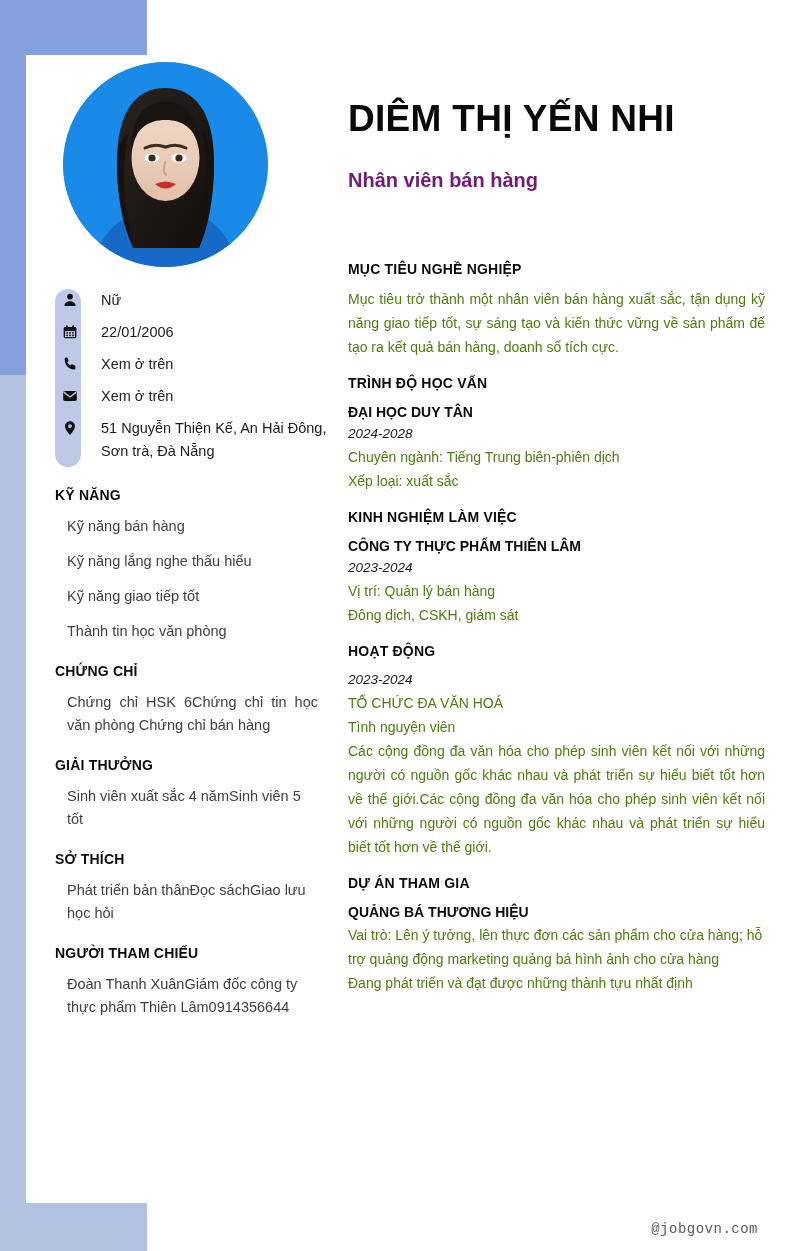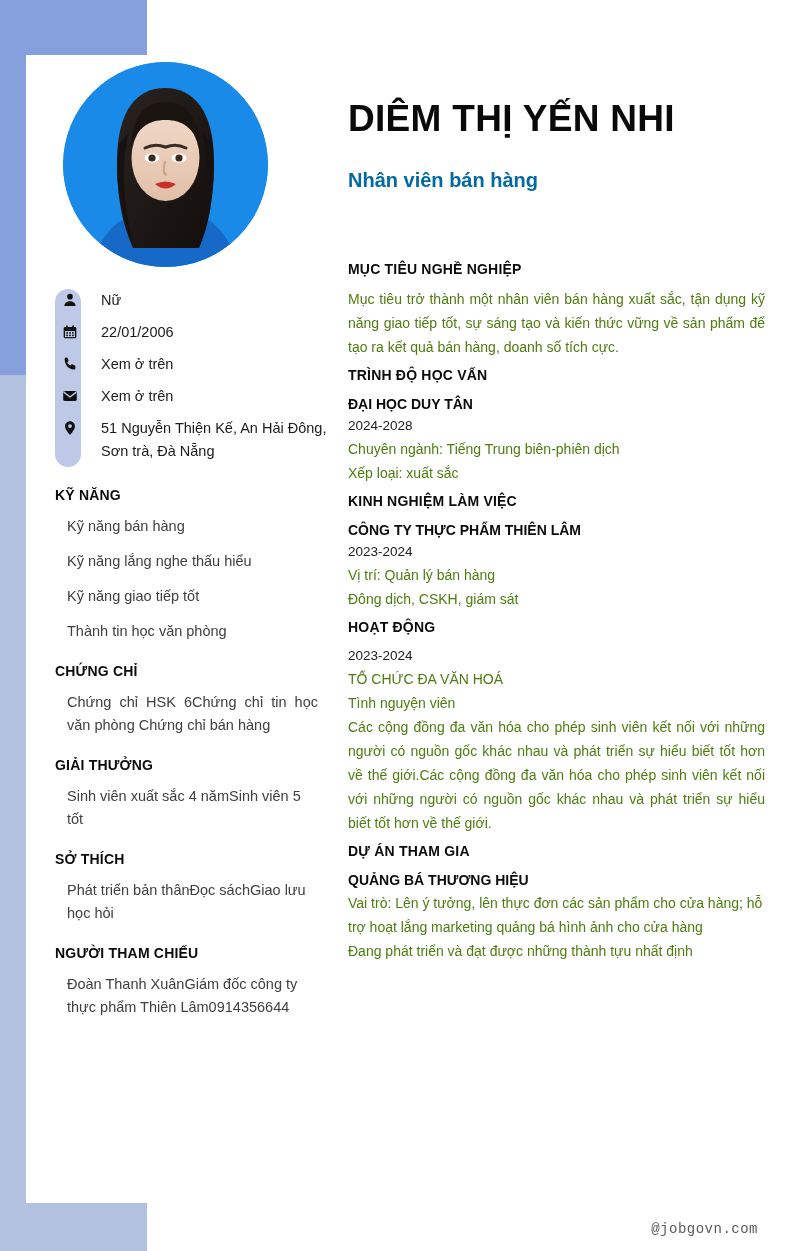--- a/index.html
+++ b/index.html
@@ -132,21 +132,21 @@
 
   
   h2.sec {
     font-size: 14px;
     font-weight: bold;
     letter-spacing: 0.2px;
     margin: 0 0 10px 0;
     color: #0b0b0b;
   }
   .col-left h2.sec { margin-top: 20px; }
-  .col-right h2.sec { margin-top: 8px; }
+  .col-right h2.sec { margin-top: 16px; }
   .col-right h2.sec.first { margin-top: 0; }
 
   .ltxt {
     font-size: 14.5px;
     line-height: 23px;
     color: #404040;
     margin: 12px;
   }
   .ltxt.just { text-align: justify; }
   .rtxt {
@@ -158,20 +158,21 @@
   .rtxt.just { text-align: justify; }
   .sub-bold {
     font-size: 14px;
     font-weight: bold;
     line-height: 22px;
     margin: 0;
     color: #0b0b0b;
   }
   .sub-ital {
     font-size: 13.5px;
+    font-style: italic;
     line-height: 22px;
     margin: 0;
     color: #1b1b1b;
   }
 
   
   .watermark {
     position: absolute;
     right: 32px;
     bottom: 14px;
@@ -319,21 +320,21 @@
       <p class="ltxt">Phát triển bản thânĐọc sáchGiao lưu học hỏi</p>
 
       <h2 class="sec">NGƯỜI THAM CHIẾU</h2>
       <p class="ltxt">Đoàn Thanh XuânGiám đốc công ty thực phẩm Thiên Lâm0914356644</p>
     </div>
 
     <div class="col-right">
 
       <div style="height:26px"></div>
       <div style="font-size:37px;font-weight:bold;line-height:61px;letter-spacing:0.3px;color:#0a0a0a;">DIÊM THỊ YẾN NHI</div>
-      <div style="font-size:20px;font-weight:bold;line-height:30px;margin-top:16px;color:#0369a1;">Nhân viên bán hàng</div>
+      <div style="font-size:20px;font-weight:bold;line-height:30px;margin-top:16px;color:#701a75;">Nhân viên bán hàng</div>
 
       <div style="height:66px"></div>
 
       <h2 class="sec first">MỤC TIÊU NGHỀ NGHIỆP</h2>
       <p class="rtxt just">Mục tiêu trở thành một nhân viên bán hàng xuất sắc, tận dụng kỹ năng giao tiếp tốt, sự sáng tạo và kiến thức vững về sản phẩm để tạo ra kết quả bán hàng, doanh số tích cực.</p>
 
       <h2 class="sec">TRÌNH ĐỘ HỌC VẤN</h2>
       <p class="sub-bold">ĐẠI HỌC DUY TÂN</p>
       <p class="sub-ital">2024-2028</p>
       <p class="rtxt">Chuyên ngành: Tiếng Trung biên-phiên dịch</p>
@@ -346,19 +347,19 @@
       <p class="rtxt">Đông dịch, CSKH, giám sát</p>
 
       <h2 class="sec">HOẠT ĐỘNG</h2>
       <p class="sub-ital">2023-2024</p>
       <p class="rtxt">TỔ CHỨC ĐA VĂN HOÁ</p>
       <p class="rtxt">Tình nguyện viên</p>
       <p class="rtxt just">Các cộng đồng đa văn hóa cho phép sinh viên kết nối với những người có nguồn gốc khác nhau và phát triển sự hiểu biết tốt hơn về thế giới.Các cộng đồng đa văn hóa cho phép sinh viên kết nối với những người có nguồn gốc khác nhau và phát triển sự hiểu biết tốt hơn về thế giới.</p>
 
       <h2 class="sec">DỰ ÁN THAM GIA</h2>
       <p class="sub-bold">QUẢNG BÁ THƯƠNG HIỆU</p>
-      <p class="rtxt">Vai trò: Lên ý tưởng, lên thực đơn các sản phẩm cho cửa hàng; hỗ trợ hoạt lắng marketing quảng bá hình ảnh cho cửa hàng</p>
+      <p class="rtxt">Vai trò: Lên ý tưởng, lên thực đơn các sản phẩm cho cửa hàng; hỗ trợ quảng động marketing quảng bá hình ảnh cho cửa hàng</p>
       <p class="rtxt">Đang phát triển và đạt được những thành tựu nhất định</p>
     </div>
   </div>
 
   <div class="watermark">@jobgovn.com</div>
 </div>
 
 </body></html>

